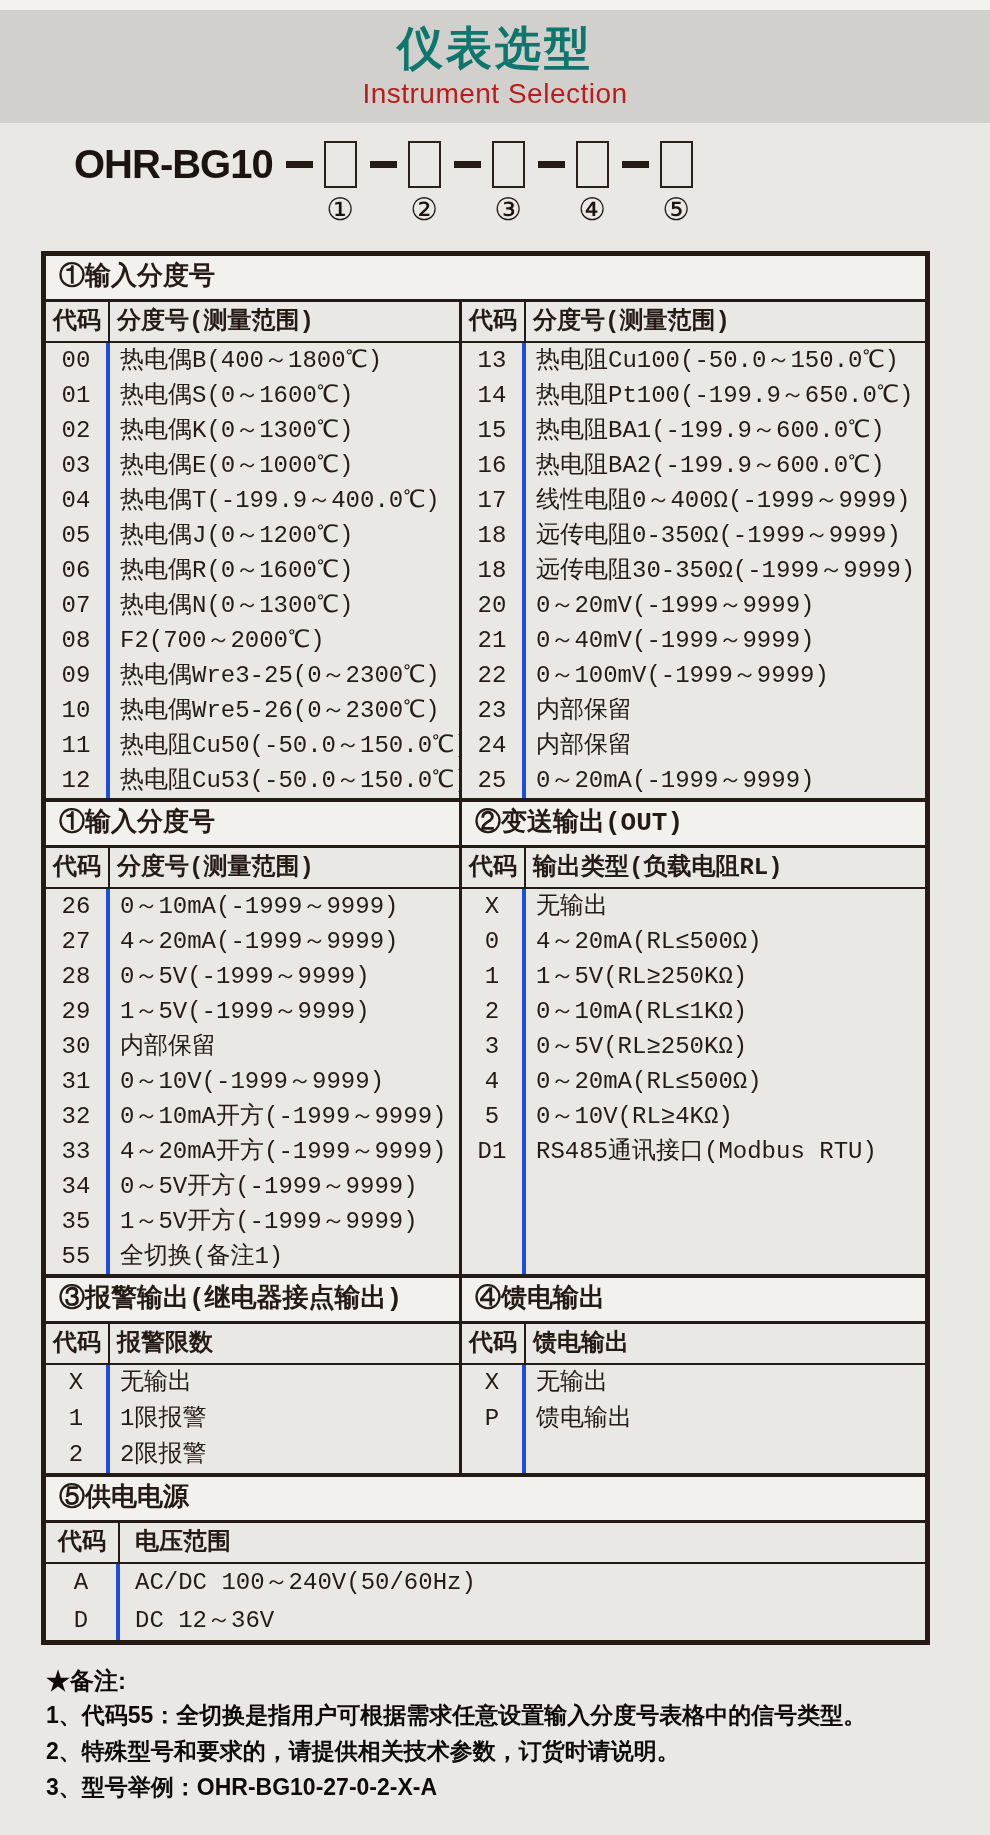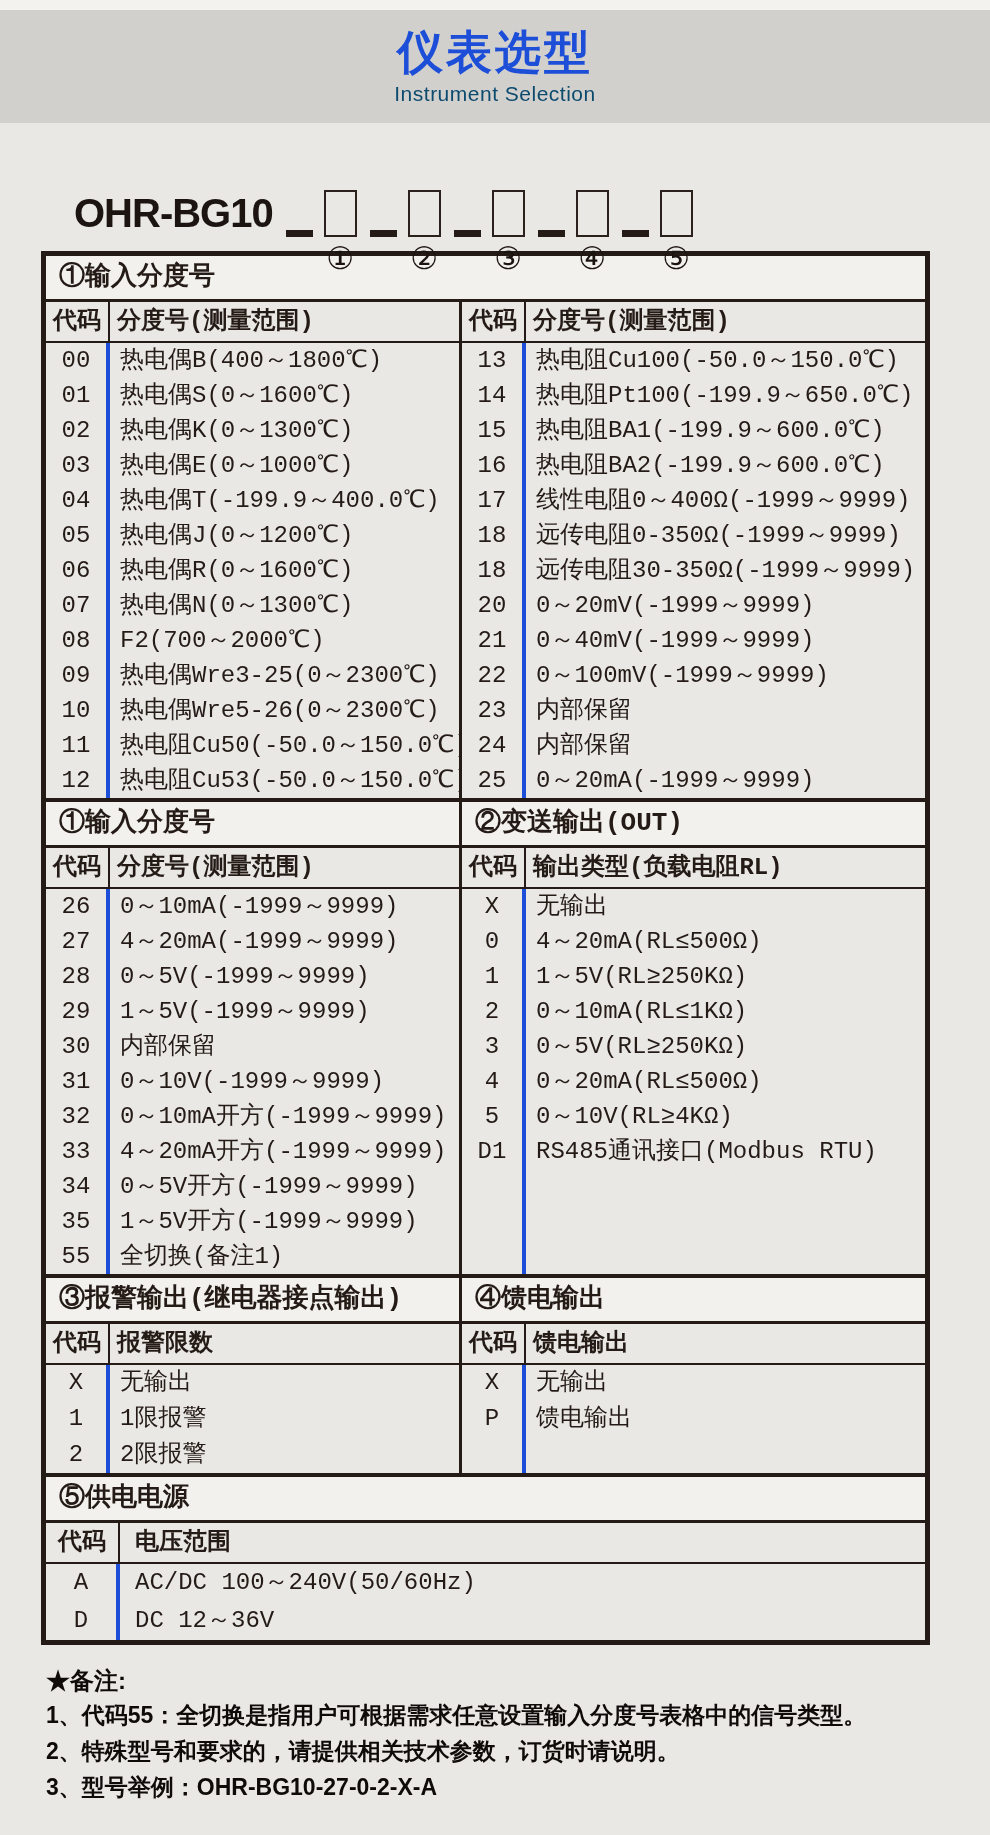--- a/index.html
+++ b/index.html
@@ -4,24 +4,24 @@
 <style>
   html,body{margin:0;padding:0}
   body{
     width:990px;height:1835px;overflow:hidden;position:relative;
     background:#eae8e5;color:#241b16;
     font-family:"Liberation Sans",sans-serif;
   }
   .topstrip{height:10px;background:#f4f2ef}
   
   .banner{height:113px;background:#d2d0cd;display:flex;flex-direction:column;align-items:center;justify-content:center}
-  .banner .ttl{font-size:46px;font-weight:bold;letter-spacing:3px;color:#1d4ed8;line-height:1.1}
-  .banner .sub{font-size:21px;color:#0c4a6e;letter-spacing:.5px;margin-top:5px}
+  .banner .ttl{font-size:46px;font-weight:bold;letter-spacing:3px;color:#0f766e;line-height:1.1}
+  .banner .sub{font-size:28px;color:#b91c1c;letter-spacing:.5px;margin-top:5px}
   
-  .model-row{margin:18px 0 0 74px;height:96px;display:flex;align-items:flex-end;position:relative}
+  .model-row{margin:18px 0 0 74px;height:96px;display:flex;align-items:flex-start;position:relative}
   .model-name{font-size:40px;font-weight:bold;letter-spacing:-1px;line-height:47px;color:#1b1410}
   .mdash{width:27px;height:7px;background:#241b16;margin:20px 11px 0 13px;flex-shrink:0}
   .slot{position:relative;width:33px;height:47px;flex-shrink:0}
   .mbox{display:block;width:33px;height:47px;border:2px solid #2a211c;box-sizing:border-box;background:transparent}
   .pos{position:absolute;top:53px;left:50%;transform:translateX(-50%);font-size:31px;line-height:1;color:#1b1410}
   
   .tbl{margin:14px 0 14px 41px;width:889px;border:5px solid #241b16;box-sizing:border-box;background:#eae8e5}
   .sec + .sec{border-top:4px solid #241b16}
   .trow{display:flex}
   .title-row{background:#f3f1ee;border-bottom:3px solid #241b16}

